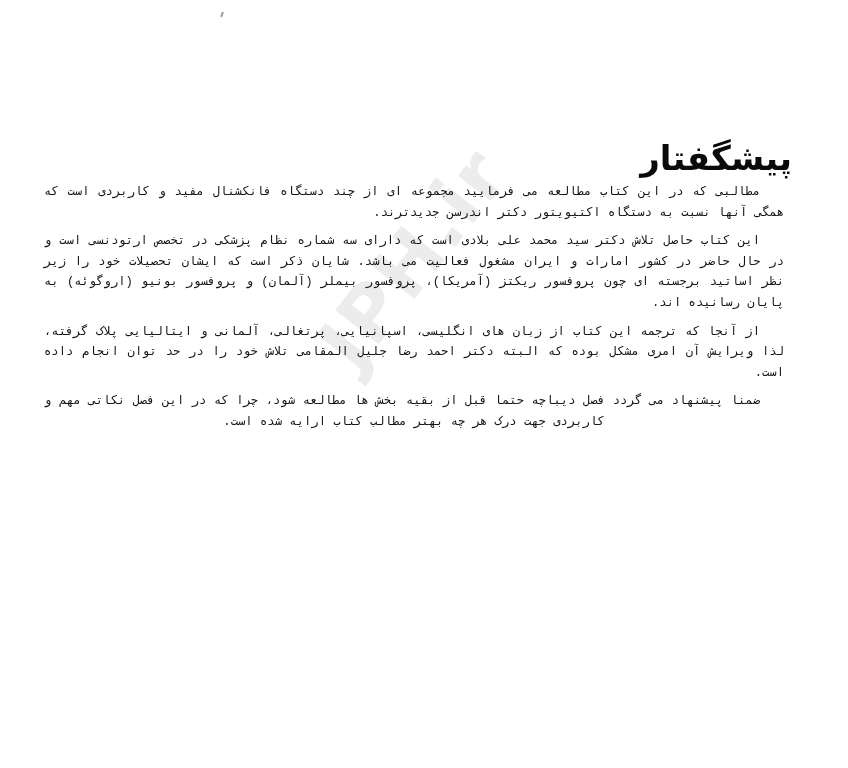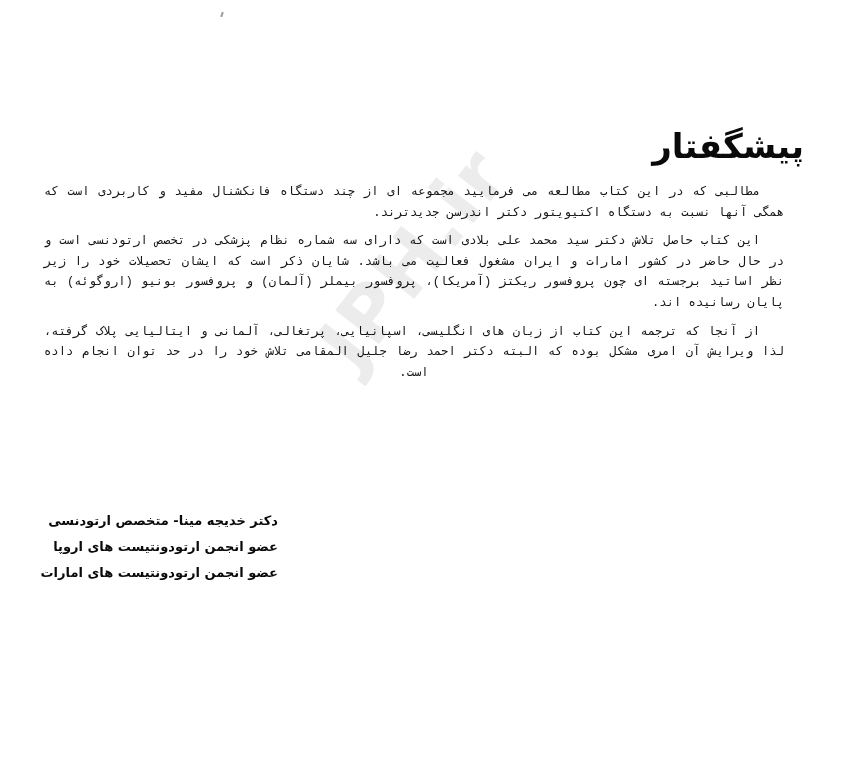--- a/index.html
+++ b/index.html
@@ -18,21 +18,21 @@
       transform: rotate(20deg);
     }
     .title {
       position: absolute; right: 44px; top: 124px;
       direction: rtl;
       font-family: "DejaVu Sans", sans-serif;
       font-weight: bold;
       font-size: 34px;
       line-height: 44px;
       color: #0a0a0a;
-      margin: 0;
+      margin: 12px;
     }
     .body-text {
       position: absolute; left: 36px; right: 56px; top: 174px;
       direction: rtl; text-align: justify;
       font-size: 12.2px;
       line-height: 20.6px;
       color: #151515;
     }
     .para { margin: 8px; text-indent: 24px; font-family: Liberation Mono, monospace; }
     .para:last-child { text-align-last: center; }
@@ -63,22 +63,18 @@
 
 <div class="page">
   <div class="speck"></div>
 
   <h1 class="title">پیشگفتار</h1>
 
   <div class="body-text">
     <p class="para">مطالبی که در این کتاب مطالعه می فرمایید مجموعه ای از چند دستگاه فانکشنال مفید و کاربردی است که همگی آنها نسبت به دستگاه اکتیویتور دکتر اندرسن جدیدترند.</p>
     <p class="para">این کتاب حاصل تلاش دکتر سید محمد علی بلادی است که دارای سه شماره نظام پزشکی در تخصص ارتودنسی است و در حال حاضر در کشور امارات و ایران مشغول فعالیت می باشد. شایان ذکر است که ایشان تحصیلات خود را زیر نظر اساتید برجسته ای چون پروفسور ریکتز (آمریکا)، پروفسور بیملر (آلمان) و پروفسور بونیو (اروگوئه) به پایان رسانیده اند.</p>
     <p class="para">از آنجا که ترجمه این کتاب از زبان های انگلیسی، اسپانیایی، پرتغالی، آلمانی و ایتالیایی پلاک گرفته، لذا ویرایش آن امری مشکل بوده که البته دکتر احمد رضا جلیل المقامی تلاش خود را در حد توان انجام داده است.</p>
+    <p class="para">ضمنا پیشنهاد می گردد فصل دیباچه حتما قبل از بقیه بخش ها مطالعه شود، چرا که در این فصل نکاتی مهم و کاربردی جهت درک هر چه بهتر مطالب کتاب ارایه شده است.</p>
   </div>
 
-  <div class="signature">
-    <div>دکتر خدیجه مینا- متخصص ارتودنسی</div>
-    <div>عضو انجمن ارتودونتیست های اروپا</div>
-    <div>عضو انجمن ارتودونتیست های امارات</div>
-  </div>
 
   <div class="watermark">JPH.ir</div>
 </div>
 
 </body></html>

